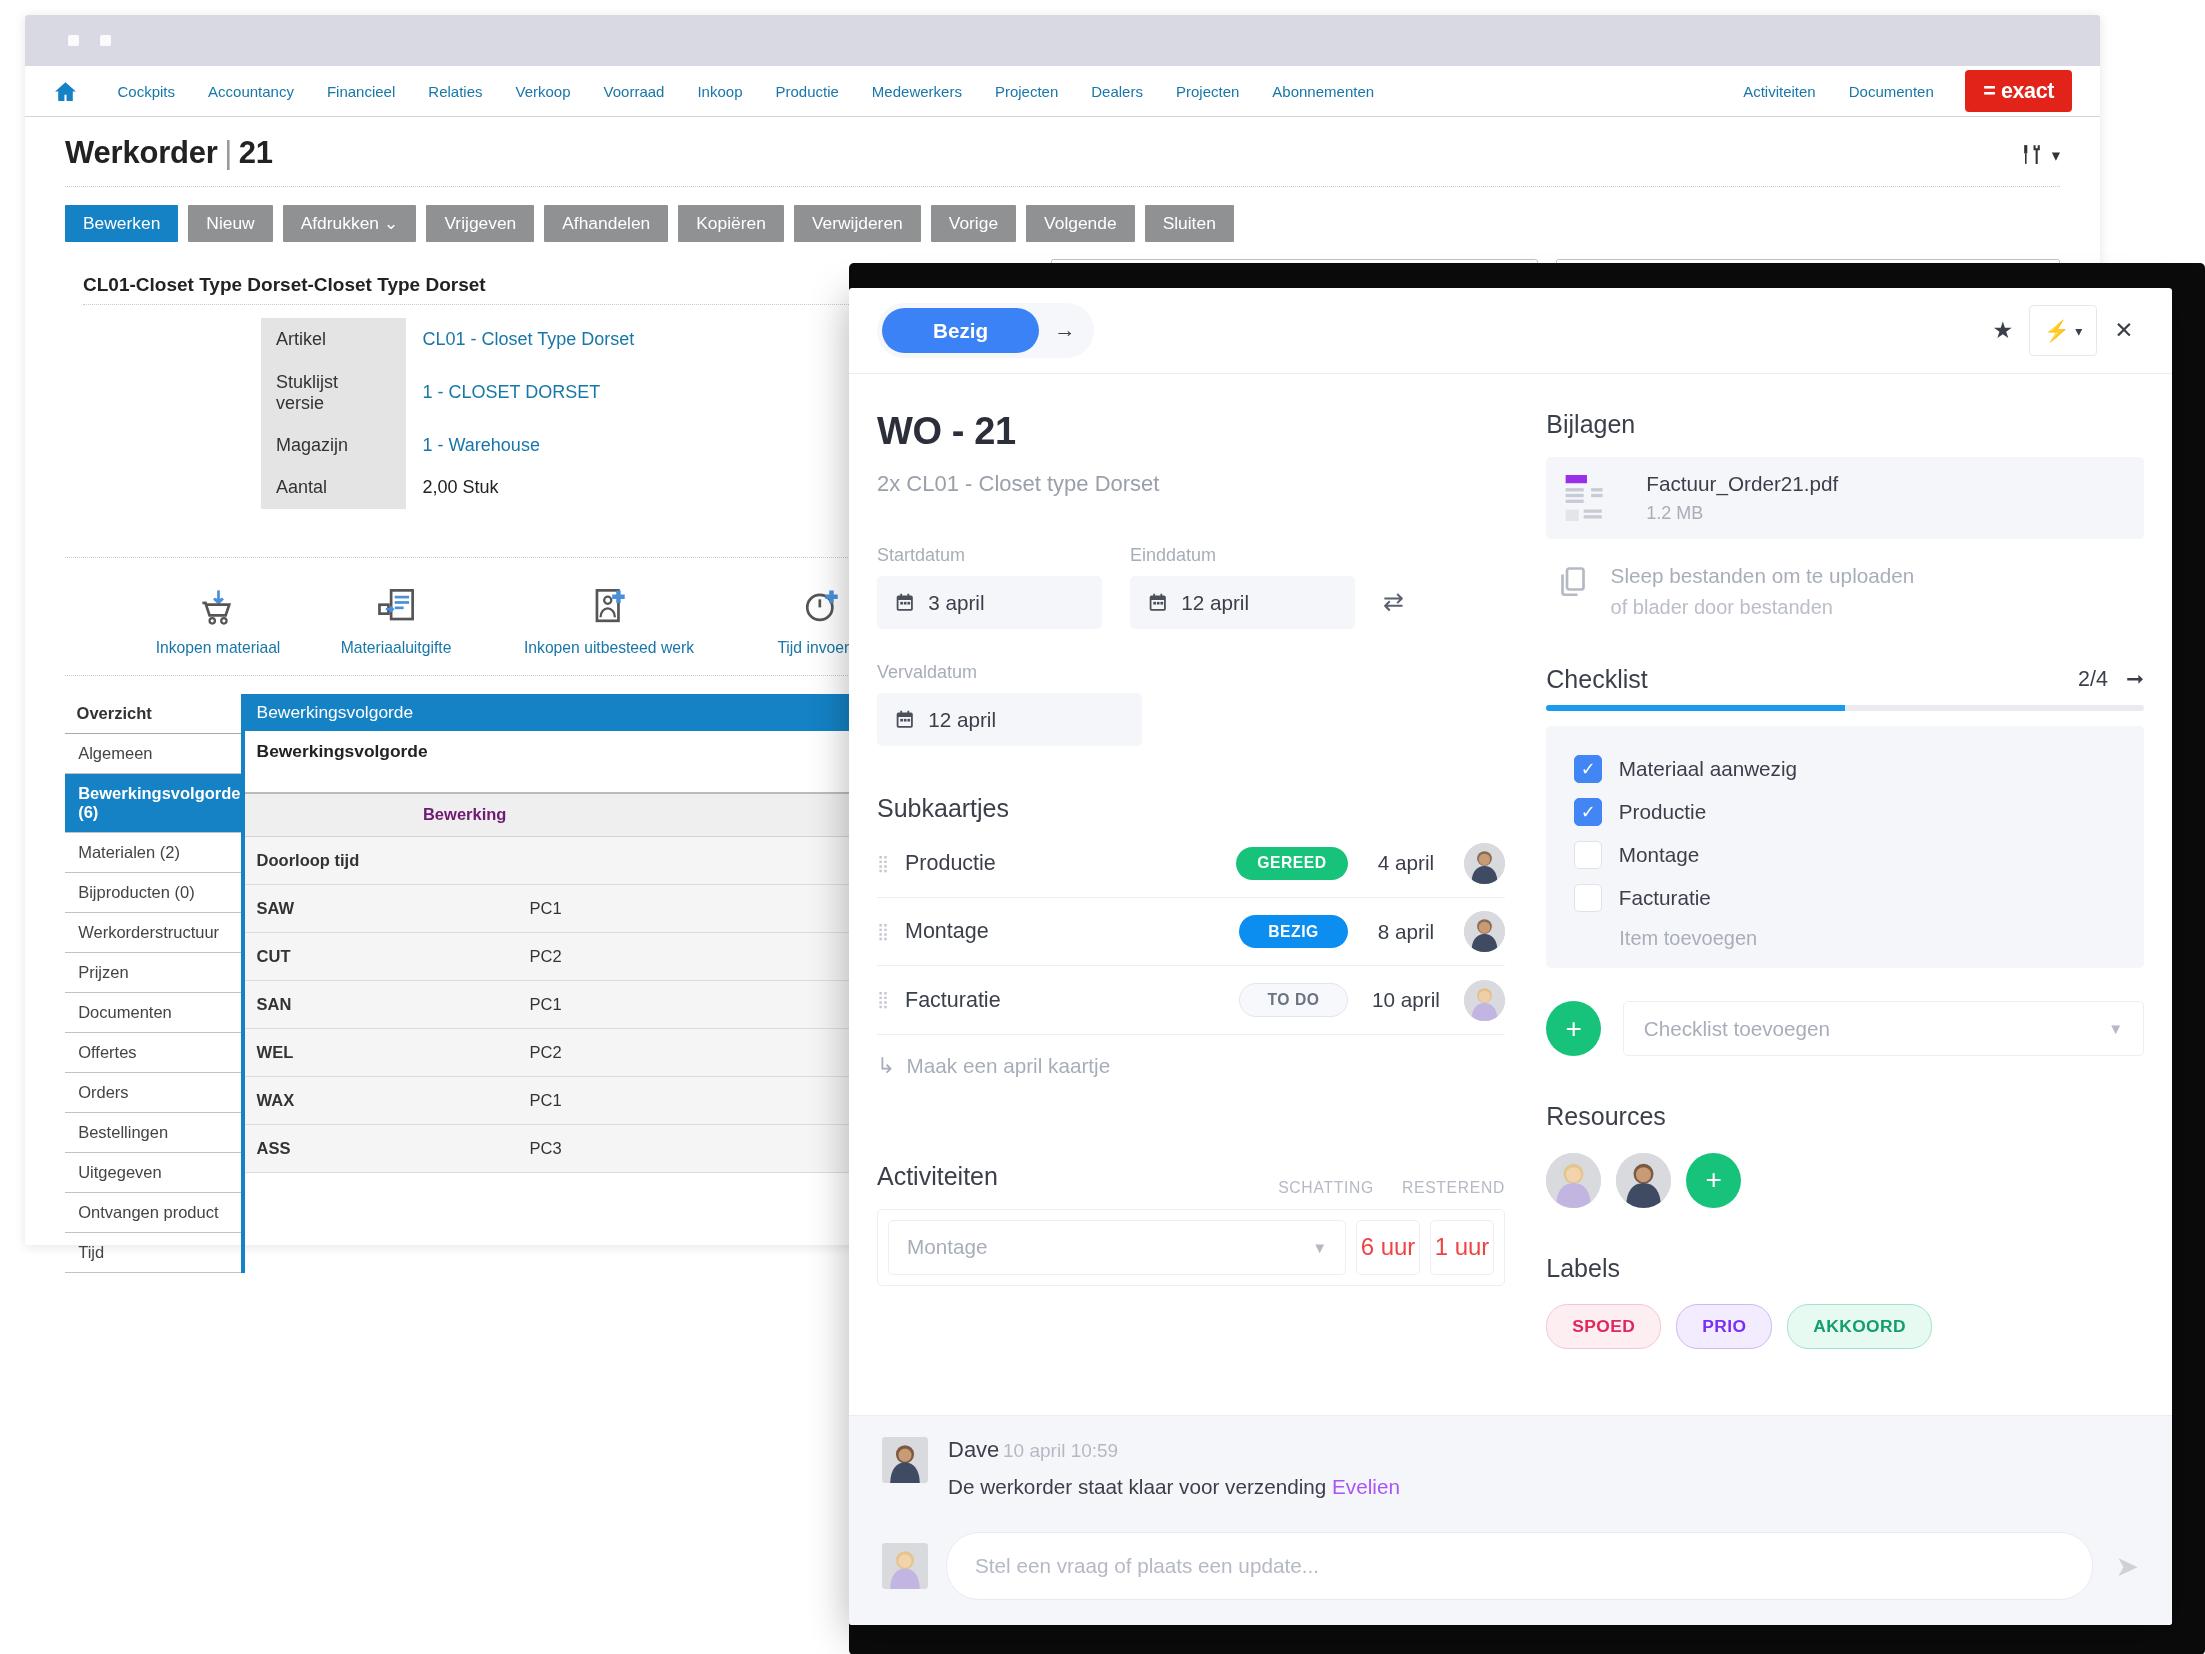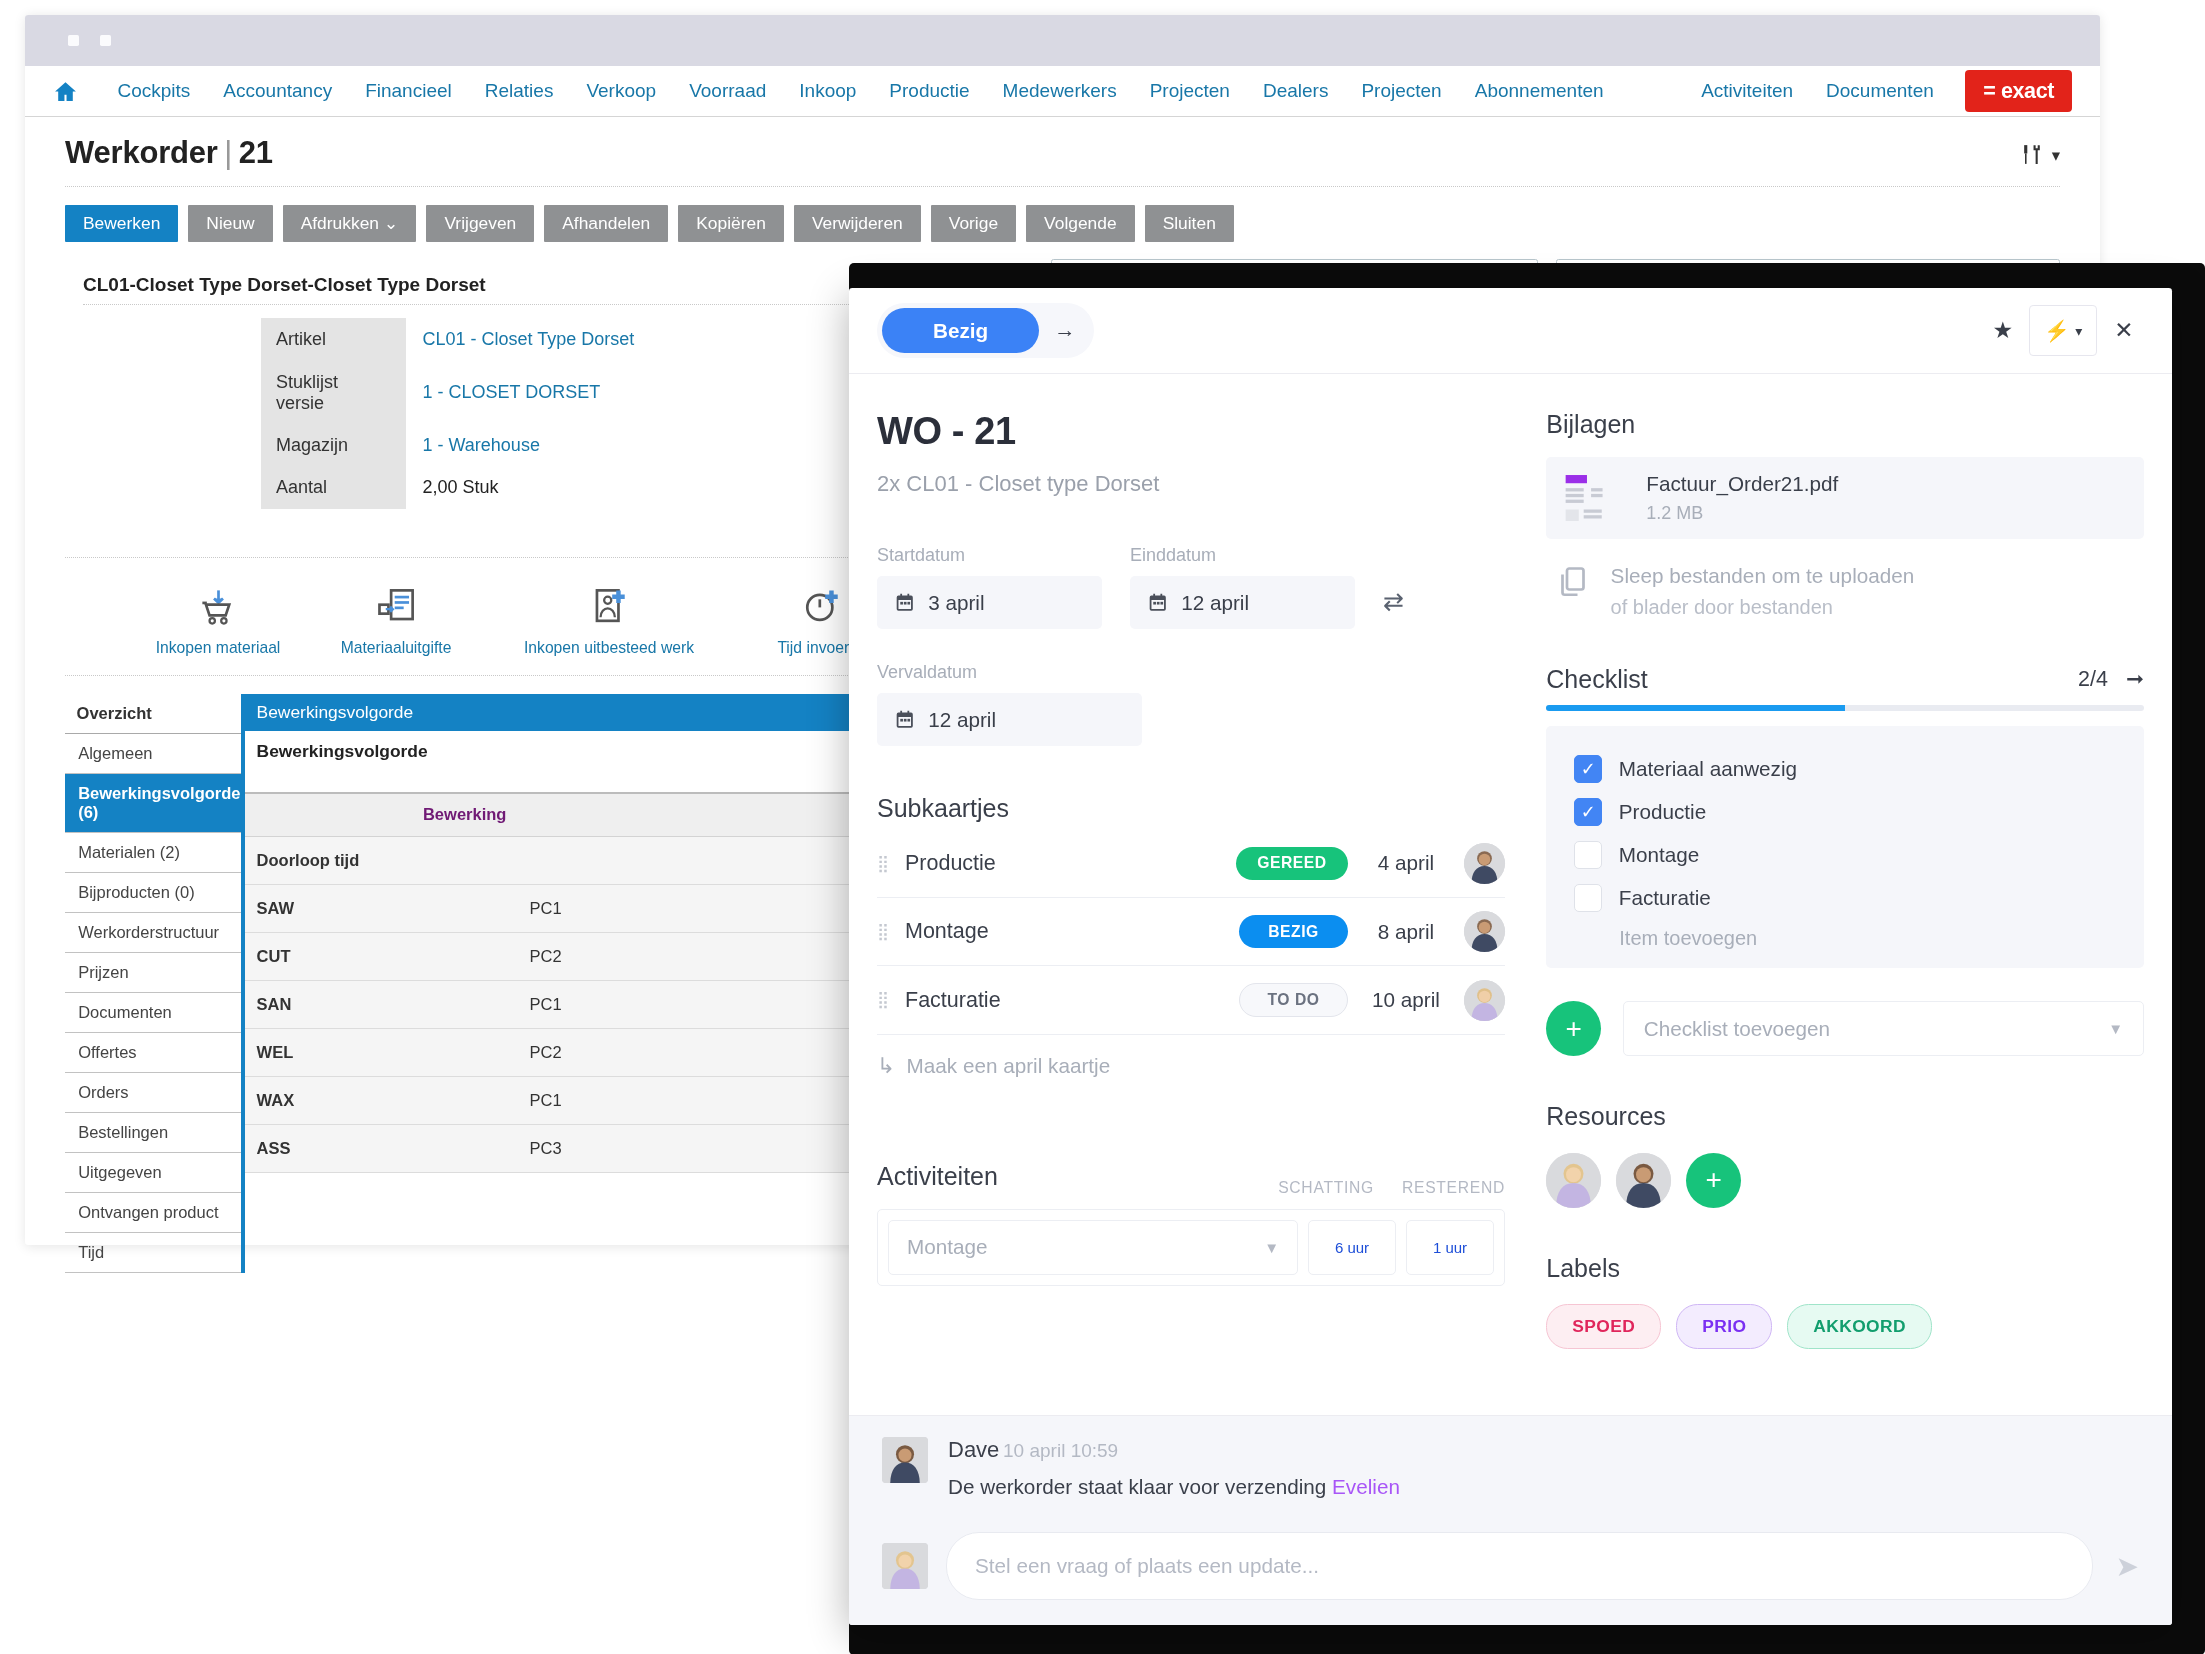--- a/index.html
+++ b/index.html
@@ -26,21 +26,21 @@
   .chrome-dot { width: 10.7px; height: 10.7px; background: #fbfbfd; border-radius: 1.7px; }
 
   .erp-navbar {
     height: 51px; background: #ffffff;
     border-bottom: 0.8px solid #d5d5d5;
     display: flex; align-items: center; padding: 0 28px;
     gap: 0;
   }
   .nav-home { margin-right: 23px; display:flex; align-items:center; }
   .nav-link {
-    color: #1877a8; font-size: 19px; padding: 0 16.5px; white-space: nowrap;
+    color: #1877a8; font-size: 15px; padding: 0 16.5px; white-space: nowrap;
     cursor: pointer;
   }
   .nav-spacer { flex: 1; }
   .exact-logo {
     background: #e2231a; color: #fff; font-size: 21.5px; font-weight: bold;
     padding: 8.3px 18px; border-radius: 4.1px; letter-spacing: -0.4px;
     margin-left: 15px;
   }
 
   .erp-titlebar { padding: 18px 40px 8.3px 40px; display: flex; align-items: flex-start; }
@@ -202,22 +202,22 @@
     border: 0.8px solid #eceef3; border-radius: 5px; padding: 10px;
     display:flex; gap: 10px; margin-top: 11.6px;
   }
   .act-select {
     flex:1; border:0.8px solid #eceef3; border-radius:5px; height: 55px;
     display:flex; align-items:center; padding: 0 18px; font-size: 20.7px; color:#a8aeb9;
     cursor:pointer;
   }
   .act-select .caret { margin-left:auto; color:#b4b9c4; font-size: 15px;}
   .act-val {
-    width: 88px; border:0.8px solid #eceef3; border-radius:5px; height: 55px;
-    display:flex; align-items:center; justify-content:center; font-size: 15px; color:#1d4ed8;
+    width: 64px; border:0.8px solid #eceef3; border-radius:5px; height: 55px;
+    display:flex; align-items:center; justify-content:center; font-size: 24px; color:#ef4444;
   }
 
   
   .att-card {
     background:#f5f6fa; border-radius: 5px; display:flex; align-items:center;
     gap: 18px; padding: 15px 18px; margin-top: 18px;
   }
   .pdf-thumb { width: 64px; height: 50px; position:relative; flex:none;}
   .att-name { font-size: 20.7px; color:#3a3f4a; }
   .att-size { font-size: 18px; color:#a8aeb9; margin-top: 6.6px;}

